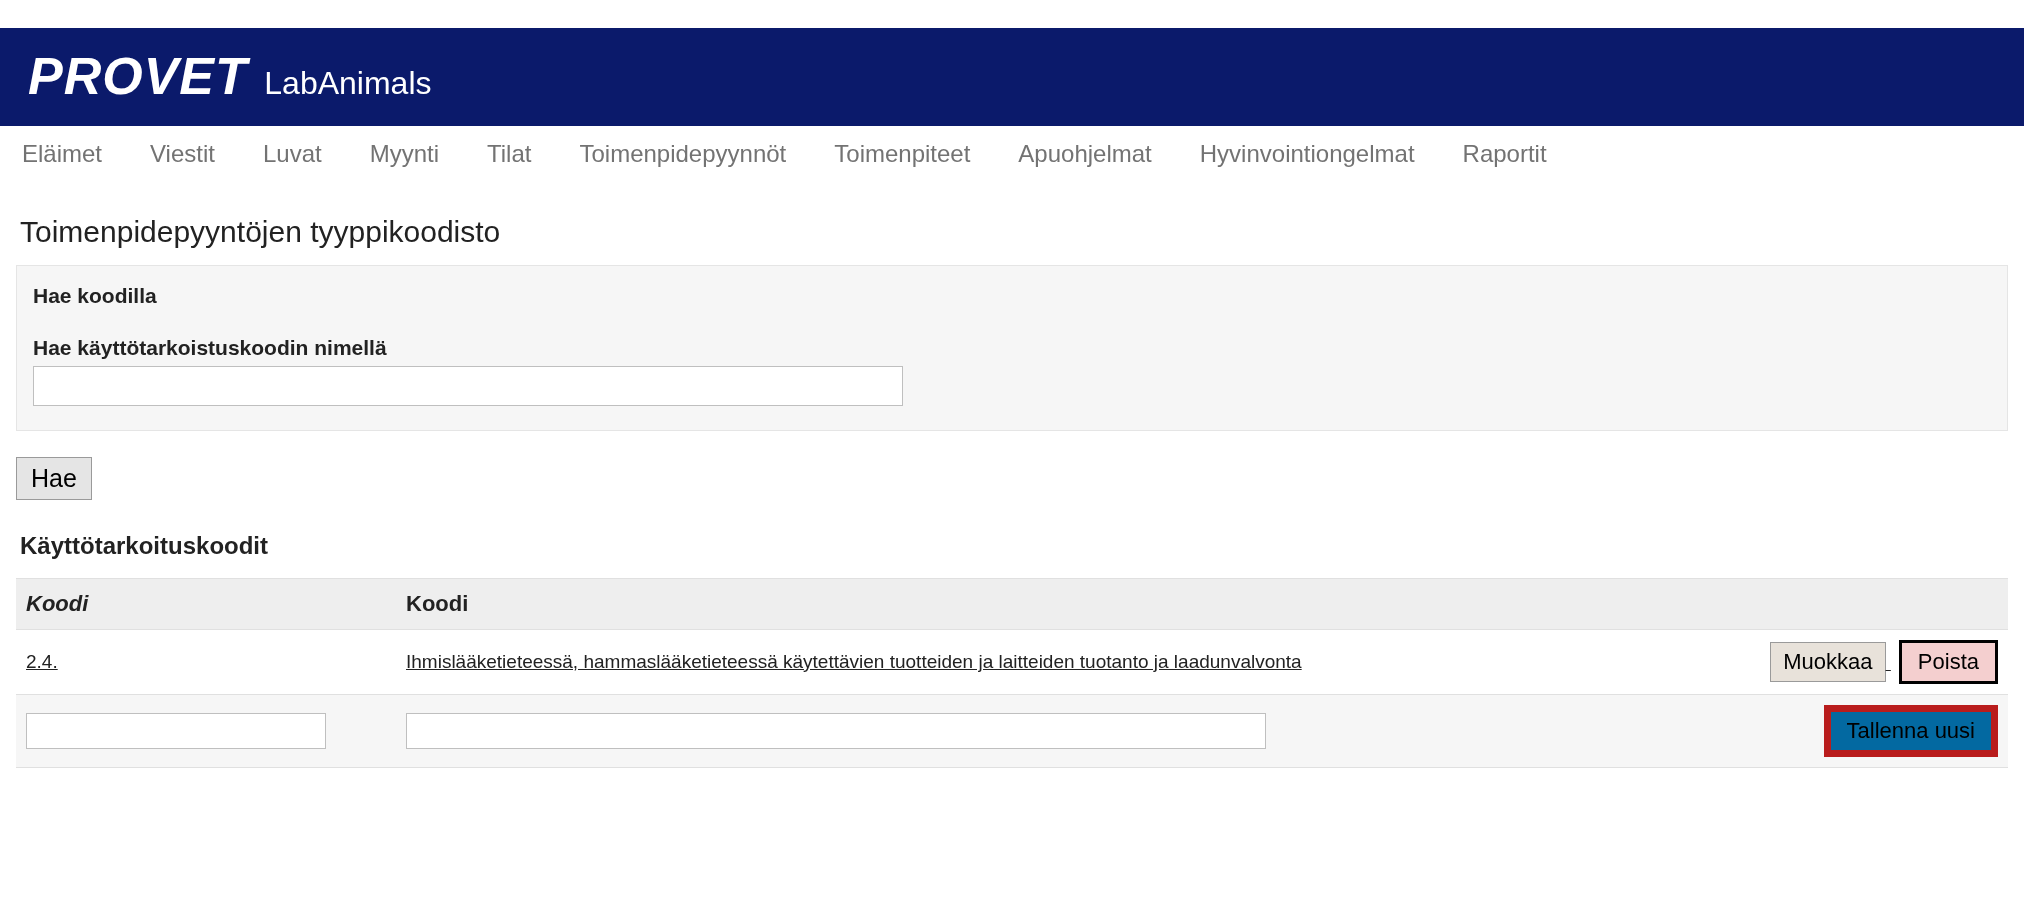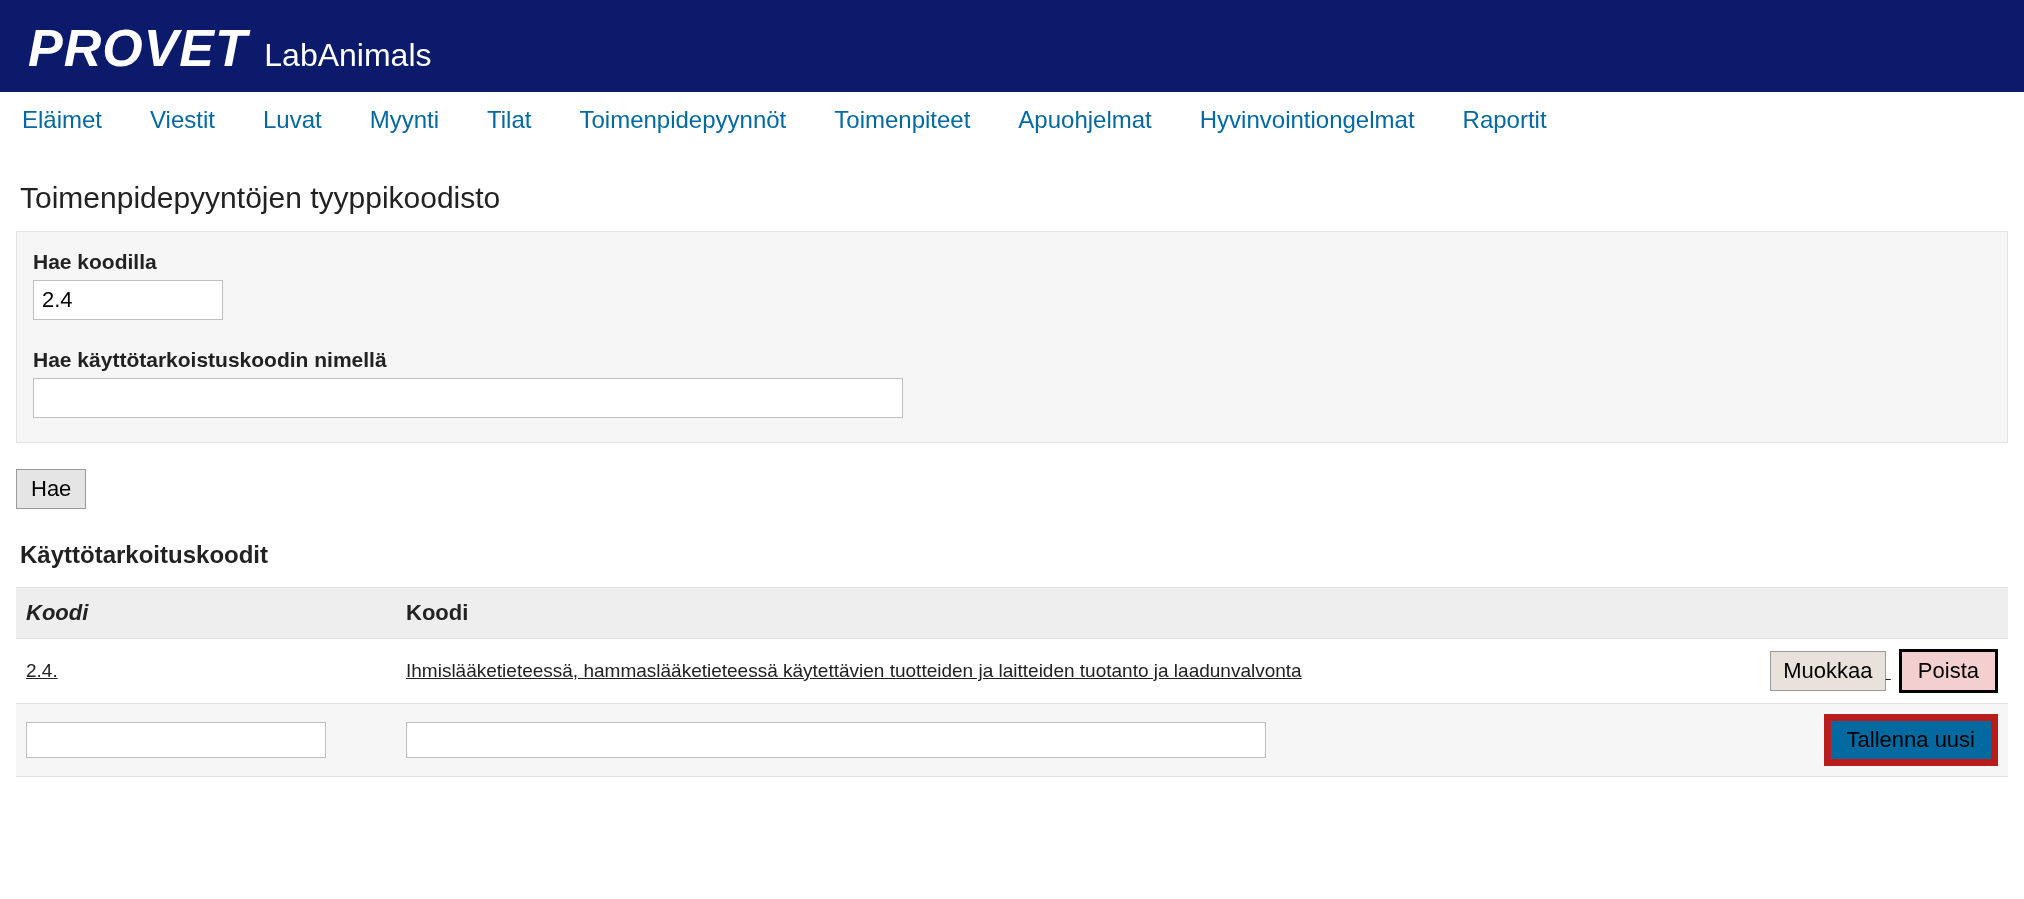--- a/index.html
+++ b/index.html
@@ -1,61 +1,62 @@
 <!DOCTYPE html>
 <html><head>
 <meta charset="utf-8">
 <style>
   * { box-sizing: border-box; }
   html, body { margin: 0; padding: 0; font-family: Arial, Helvetica, sans-serif; color: #222; background: #fff; }
   .page { width: 2024px; }
   .header-bar {
     background: #0b1a6b;
     color: #fff;
-    padding: 18px 28px 12px 28px;
+    padding: 18px 28px 18px 28px;
     border-bottom: 2px solid #0b1a6b;
+    margin-top: 28px;
   }
   .header-bar .brand-main {
     font-size: 52px;
     font-weight: 800;
     font-style: italic;
     display: inline-block;
     margin-right: 12px;
     letter-spacing: 1px;
   }
   .header-bar .brand-sub {
     font-size: 32px;
     font-weight: 400;
     display: inline-block;
     vertical-align: baseline;
   }
   .nav {
     display: flex;
     gap: 48px;
     padding: 14px 22px 14px 22px;
     font-size: 24px;
-    color: #0369a1;
+    color: #737373;
     border-bottom: 1px solid #fff;
   }
   .nav .nav-item { cursor: pointer; white-space: nowrap; }
   .content { padding: 8px 16px 40px 16px; }
   .page-title { font-size: 30px; font-weight: 400; margin: 24px 0 16px 4px; }
   .search-panel {
     background: #f6f6f6;
     border: 1px solid #e5e5e5;
     padding: 18px 16px 24px 16px;
   }
   .search-row { display: flex; gap: 28px; align-items: flex-start; flex-direction: column; }
   .field-block { display: flex; flex-direction: column; gap: 6px; }
   .field-label { font-size: 21px; font-weight: 700; }
   .input-code { width: 190px; height: 40px; font-size: 22px; padding: 4px 8px; border: 1px solid #bfbfbf; background: #fff; }
   .input-name { width: 870px; height: 40px; font-size: 22px; padding: 4px 8px; border: 1px solid #bfbfbf; background: #fff; }
   .search-actions { margin-top: 26px; }
   .btn {
-    font-size: 22px;
+    font-size: 25px;
     padding: 6px 14px;
     border: 1px solid #9a9a9a;
     background: #e8e8e8;
     cursor: pointer;
   }
   .btn-hae { background: #e5e5e5; }
   .section-title { font-size: 24px; font-weight: 700; margin: 32px 0 18px 4px; }
   .table { width: 100%; border-collapse: collapse; }
   .table thead th {
     background: #eeeeee;
@@ -106,21 +107,20 @@
   </div>
 
   <div class="content">
 
     <h1 class="page-title">Toimenpidepyyntöjen tyyppikoodisto</h1>
 
     <div class="search-panel">
       <div class="search-row">
         <div class="field-block">
           <span class="field-label">Hae koodilla</span>
-          <input class="input-code" type="text" value="2.4" style="">
         </div>
         <div class="field-block">
           <span class="field-label">Hae käyttötarkoistuskoodin nimellä</span>
           <input class="input-name" type="text" value="" style="">
         </div>
       </div>
     </div>
 
     <div class="search-actions">
       <button class="btn btn-hae">Hae</button>

